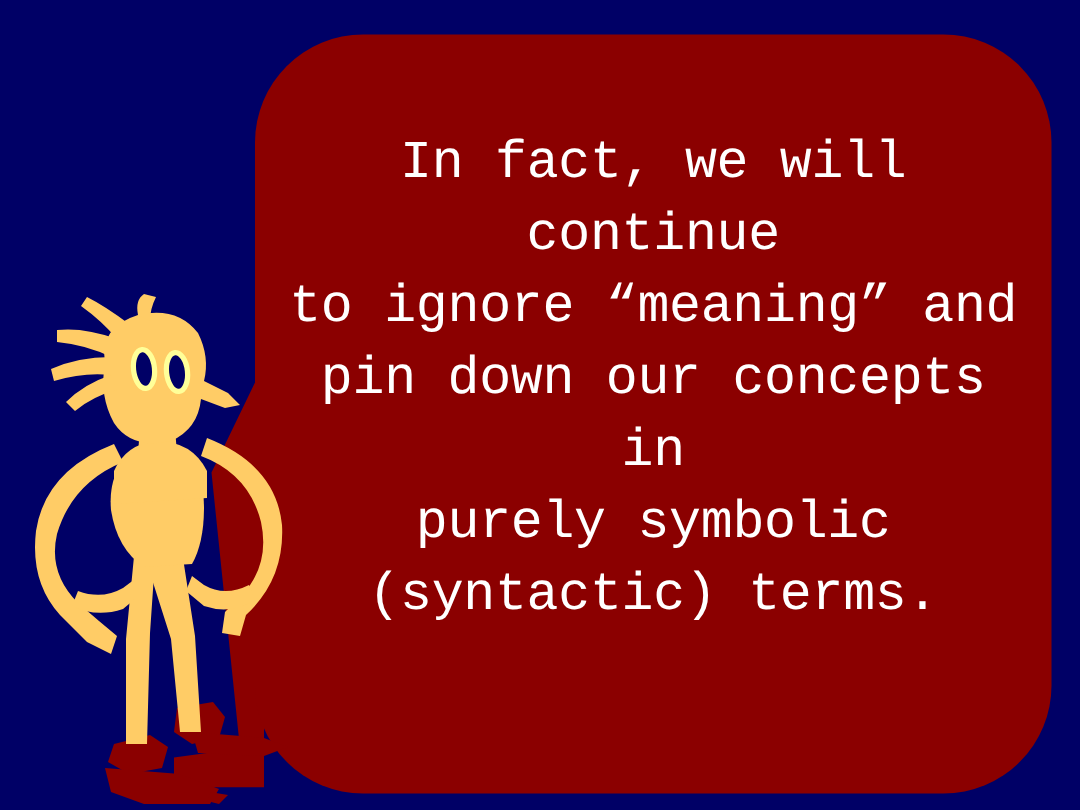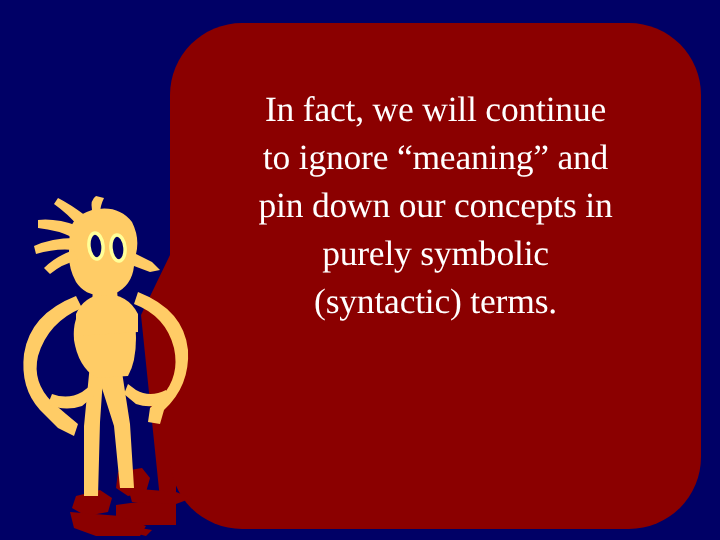--- a/index.html
+++ b/index.html
@@ -30,21 +30,21 @@
     border-radius: 72px;
     box-sizing: border-box;
   }
   #callout-text {
     position: absolute;
     left: 18px;
     top: 62px;
     width: 495px;
     text-align: center;
     color: #FFFFFF;
-    font-family: Liberation Serif, serif;
+    font-family: Liberation Mono, monospace;
     font-size: 35.5px;
     font-weight: 400;
     line-height: 48px;
     letter-spacing: -0.2px;
     white-space: pre-line;
     text-rendering: geometricPrecision;
   }
   
   #figure-art {
     position: absolute;

